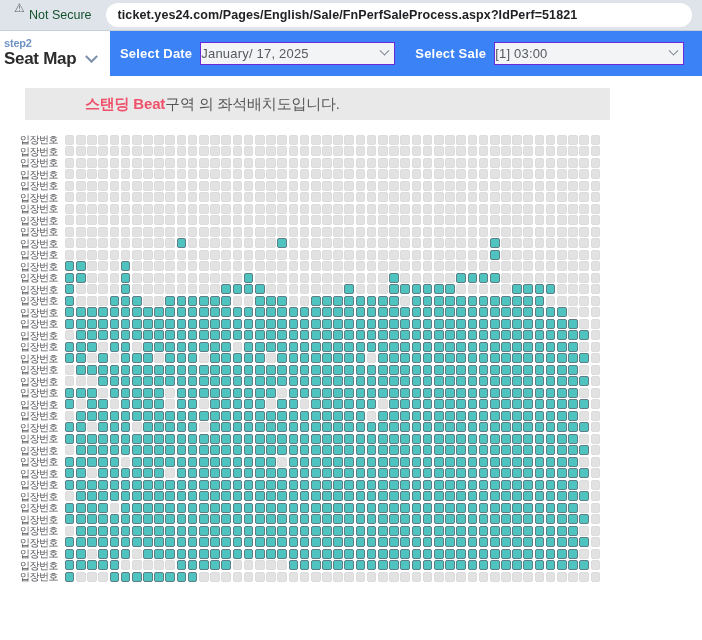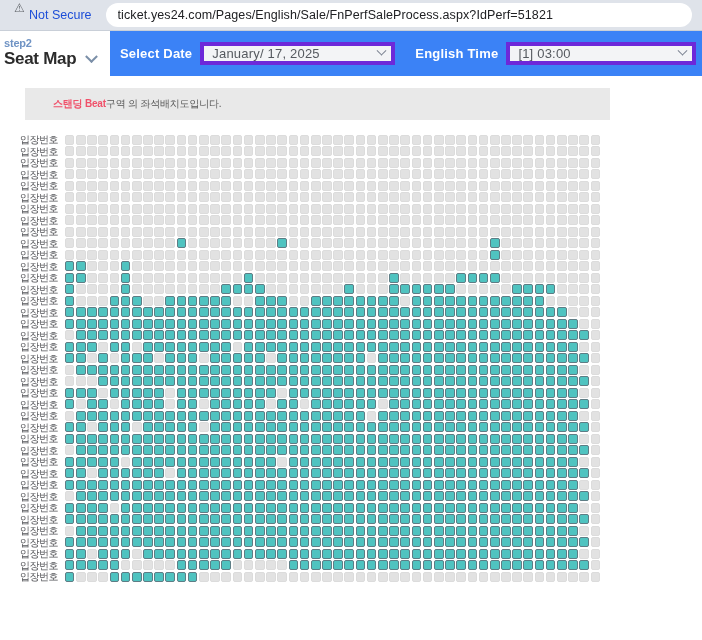--- a/index.html
+++ b/index.html
@@ -19,21 +19,21 @@
     display: flex;
     align-items: center;
     padding: 0 10px;
     border-bottom: 1px solid #c9cfd8;
   }
   #security-chip {
     display: flex;
     align-items: center;
     gap: 5px;
     font-size: 12.5px;
-    color: #1d4ed8;
+    color: #14532d;
     padding: 2px 8px 2px 4px;
     border-radius: 12px;
     white-space: nowrap;
   }
   #security-chip .warn-tri {
     width: 0; height: 0;
     border-left: 5px solid transparent;
     border-right: 5px solid transparent;
     border-bottom: 9px solid transparent;
     position: relative;
@@ -49,20 +49,21 @@
   }
   #url-pill {
     margin-left: 6px;
     background: #ffffff;
     border-radius: 14px;
     height: 22px;
     display: flex;
     align-items: center;
     padding: 12px 12px;
     flex: 1;
+    font-weight: bold;
   }
   #url-text {
     font-size: 12.5px;
     color: #202124;
     letter-spacing: 0.1px;
     white-space: nowrap;
     overflow: hidden;
   }
 
   
@@ -118,26 +119,26 @@
   .field-label {
     font-size: 13px;
     font-weight: bold;
     color: #ffffff;
     letter-spacing: 0.2px;
     white-space: nowrap;
     margin-right: 8px;
   }
   .select-box {
     background: #f3f4f6;
-    border: 4px solid #6d28d9;
+    border: 1px solid #6d28d9;
     height: 23px;
     display: flex;
     align-items: center;
     justify-content: space-between;
-    padding: 0 6px 0 8px;
+    padding: 0 6px 0 0;
     font-size: 13px;
     color: #55595f;
     letter-spacing: 0.2px;
     cursor: pointer;
   }
   #date-select { width: 195px; margin-right: 20px; }
   #time-select { width: 190px; }
   .sel-chev {
     width: 7px; height: 7px;
     border-right: 1.6px solid #7a8190;
@@ -153,23 +154,24 @@
   }
   #notice {
     background: #e9e9e9;
     height: 32px;
     display: flex;
     align-items: center;
     padding-left: 28px;
     width: 585px;
   }
   #notice-text {
-    font-size: 10px;
+    font-size: 15px;
     color: #555555;
     letter-spacing: -0.2px;
+    margin-left: 32px;
   }
   #notice-text .hl { color: #f0516a; font-weight: bold; }
 
   
   #map-wrap {
     padding: 14px 0 0 20px;
     background: #ffffff;
   }
   #seatmap {
     position: relative;
@@ -235,21 +237,21 @@
       <span id="step-title">Seat Map</span>
       <span class="chev"></span>
     </div>
   </div>
   <div id="ctrl-zone">
     <span class="field-label">Select Date</span>
     <div class="select-box" id="date-select">
       <span>January/ 17, 2025</span>
       <span class="sel-chev"></span>
     </div>
-    <span class="field-label">English Time</span>
+    <span class="field-label">Select Sale</span>
     <div class="select-box" id="time-select">
       <span>[1] 03:00</span>
       <span class="sel-chev"></span>
     </div>
   </div>
 </div>
 
 <div id="notice-wrap">
   <div id="notice">
     <div id="notice-text">

